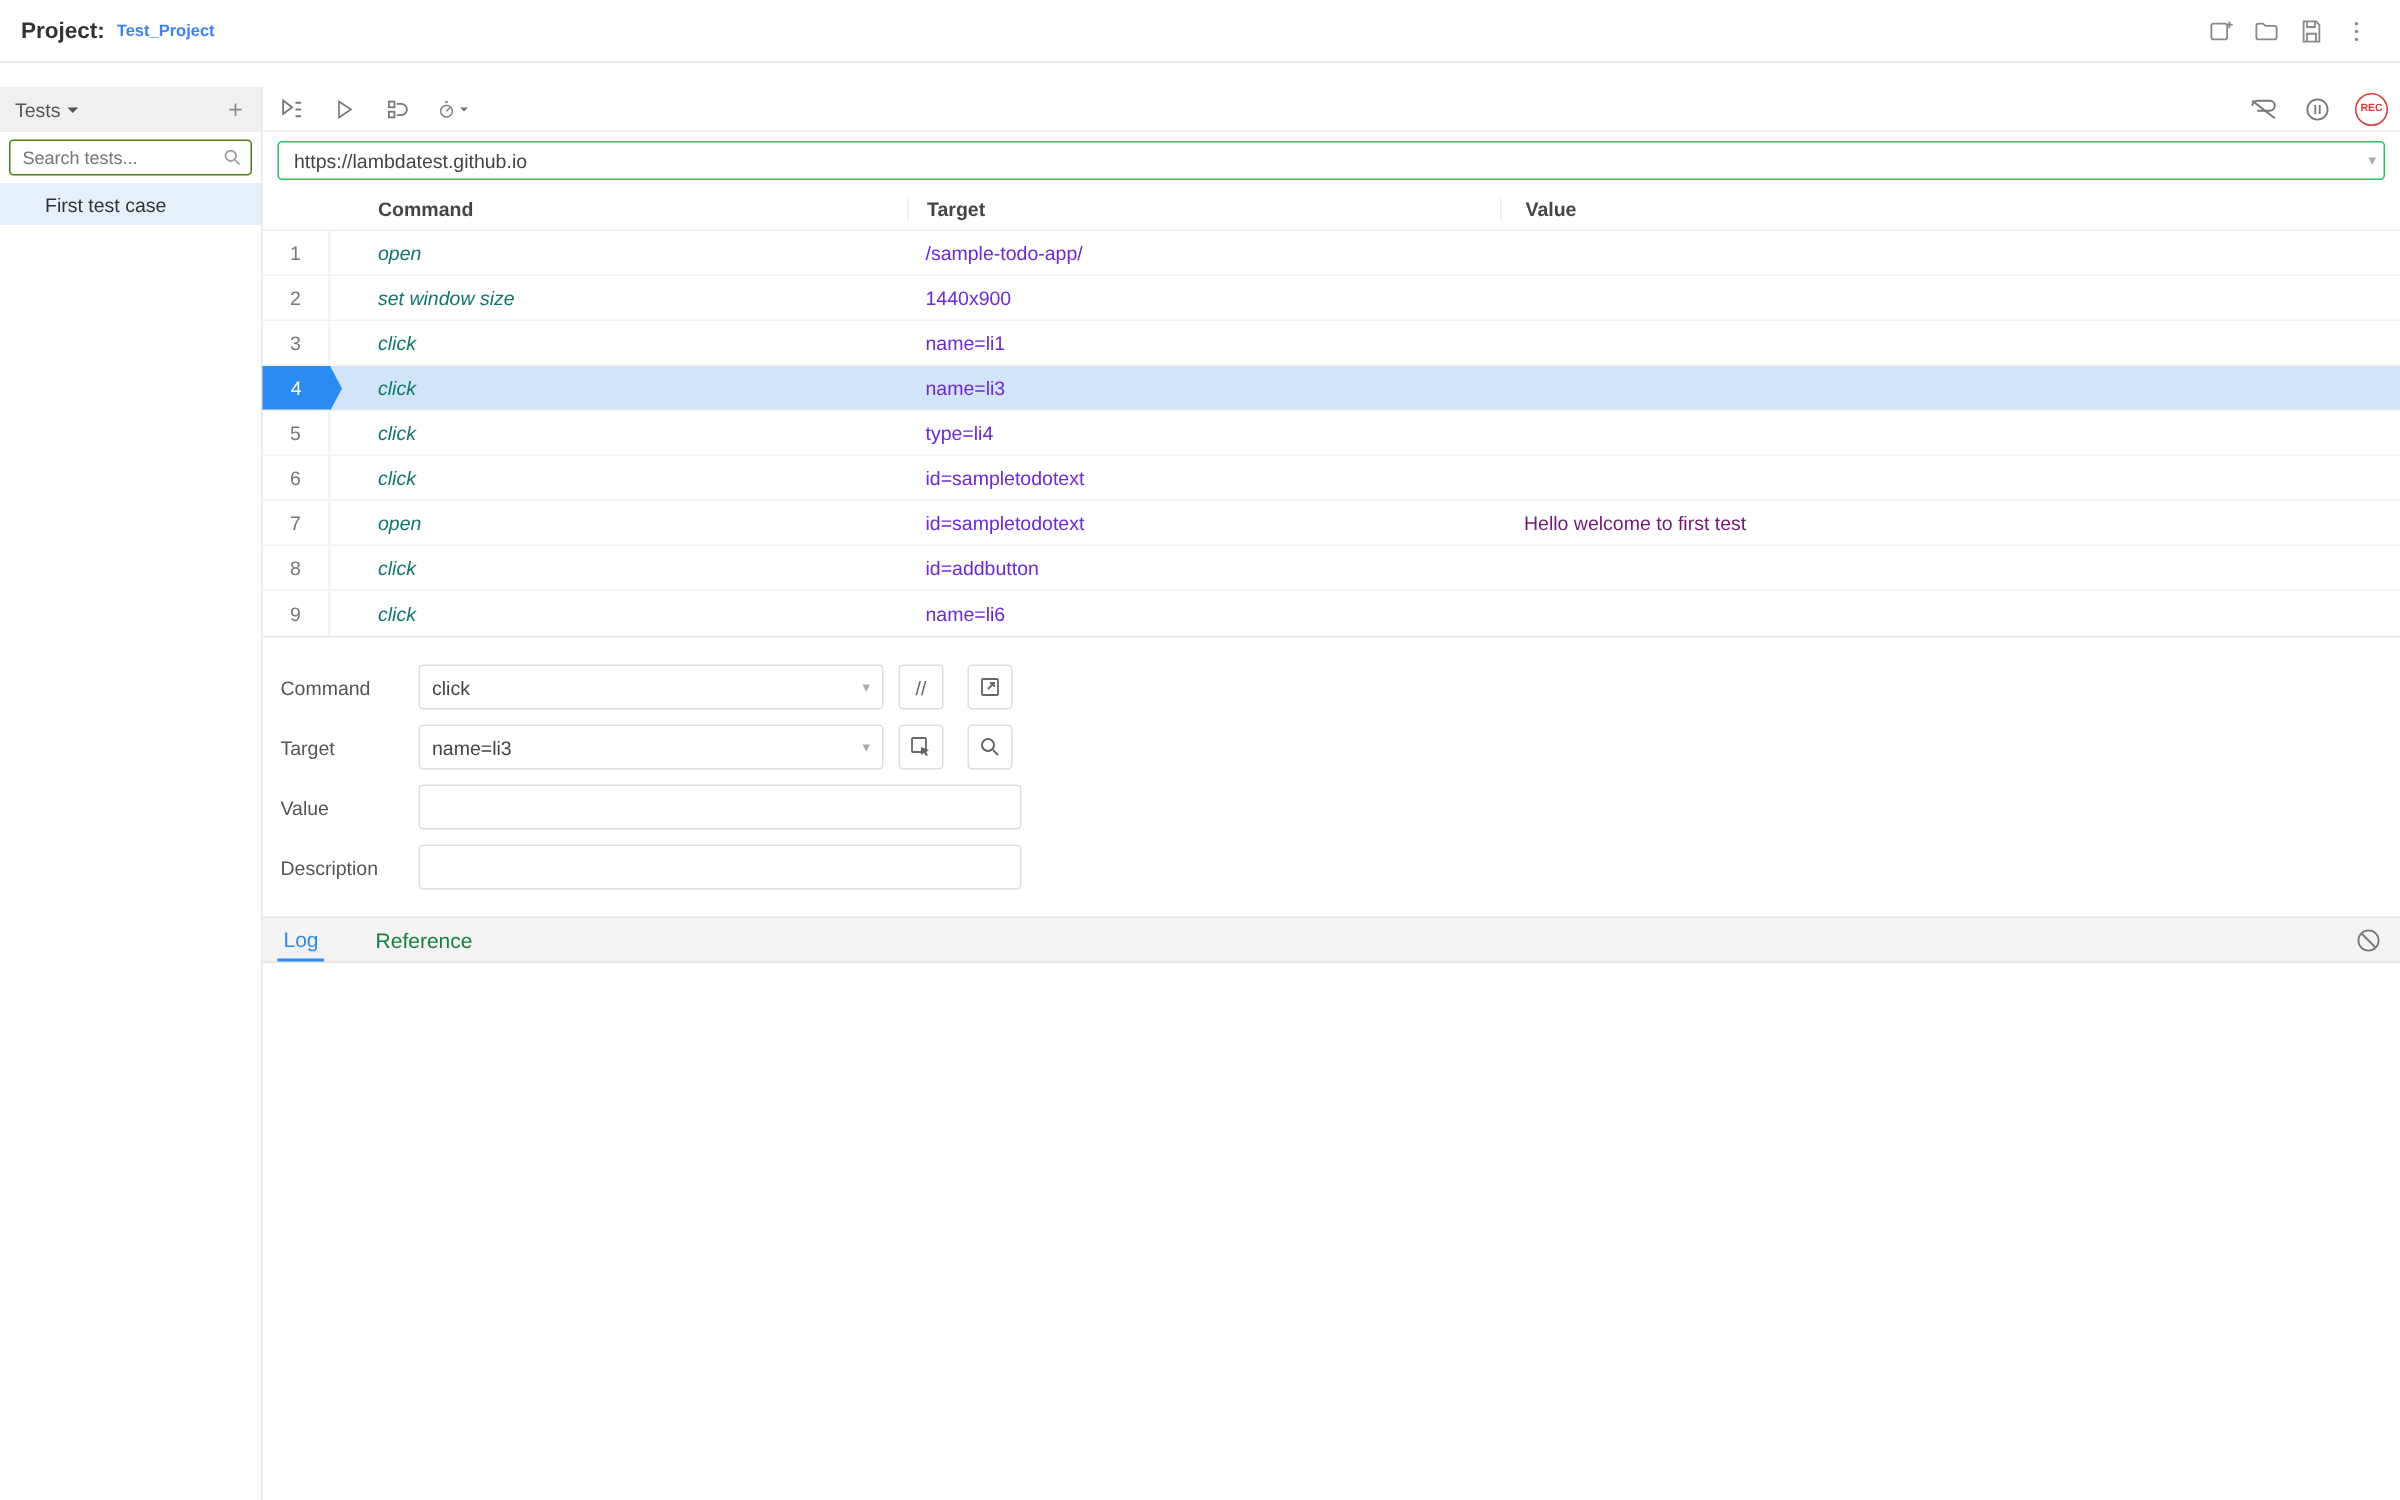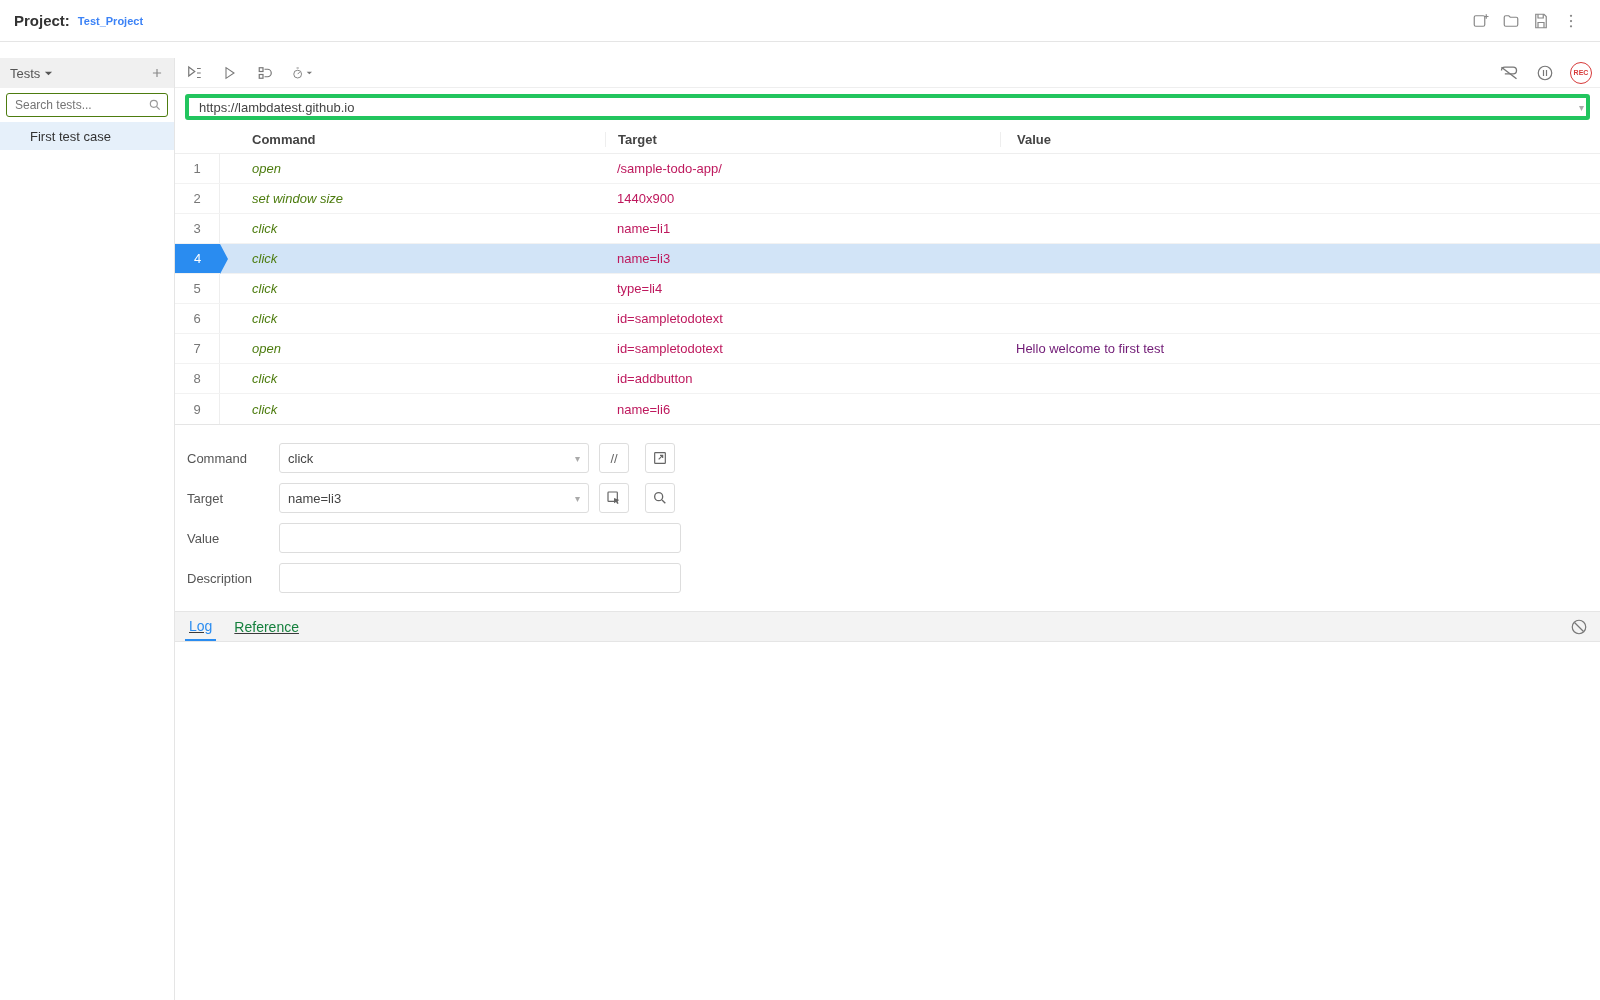--- a/index.html
+++ b/index.html
@@ -28,48 +28,48 @@
 
   .toolbar { height: 30px; display: flex; align-items: center; padding: 0 8px; gap: 10px; border-bottom: 1px solid #eee; }
   .toolbar .t-left { display: flex; align-items: center; gap: 14px; }
   .toolbar .t-right { display: flex; align-items: center; gap: 14px; }
   .toolbar .spacer { flex: 1; }
   .tb-icon { width: 22px; height: 22px; display: flex; align-items: center; justify-content: center; color: #777; cursor: pointer; }
   .rec { color: #d73a3a; border: 1.5px solid #d73a3a; border-radius: 50%; width: 22px; height: 22px; font-size: 7px; font-weight: 700; display: flex; align-items: center; justify-content: center; }
   .drop { display: flex; align-items: center; gap: 2px; }
 
   .url-row { padding: 6px 10px 6px 10px; }
-  .url-input { width: 100%; height: 26px; border: 4px solid #22c55e; border-radius: 3px; padding: 0 24px 0 10px; font-size: 13px; color: #444; position: relative; display:flex; align-items:center;}
+  .url-input { width: 100%; height: 26px; border: 1px solid #22c55e; border-radius: 3px; padding: 0 24px 0 10px; font-size: 13px; color: #444; position: relative; display:flex; align-items:center;}
   .url-caret { position: absolute; right: 16px; top: 50%; transform: translateY(-50%); color: #aaa; font-size: 10px;}
 
   .grid-hdr { display: flex; height: 28px; align-items: center; border-bottom: 1px solid #eee; }
   .gutter { width: 45px; border-right: 1px solid #eee; }
   .col-cmd { width: 385px; padding-left: 32px; font-weight: 600; color: #444; }
   .col-tgt { width: 395px; padding-left: 12px; font-weight: 600; color: #444; border-left: 1px solid #eee; }
   .col-val { flex: 1; padding-left: 16px; font-weight: 600; color: #444; border-left: 1px solid #eee; }
 
   .rows { border-bottom: 1px solid #e5e5e5; position: relative; }
   .row { display: flex; height: 30px; align-items: center; border-bottom: 1px solid #f2f2f2; }
   .row:last-child { border-bottom: none; }
   .row .num { width: 45px; text-align: center; color: #777; border-right: 1px solid #eee; height: 100%; display:flex; align-items:center; justify-content:center; }
-  .row .cmd { width: 385px; padding-left: 32px; font-style: italic; color: #4d7c0f; }
-  .row .tgt { width: 395px; padding-left: 12px; color: #be185d; }
+  .row .cmd { width: 385px; padding-left: 32px; font-style: italic; color: #0f766e; }
+  .row .tgt { width: 395px; padding-left: 12px; color: #6d28d9; }
   .row .val { flex: 1; padding-left: 16px; color: #701a75; }
   .row.selected { background: #d2e4f7; }
   .row.selected .num { background: #2a8cf0; color: #fff; position: relative; border-right: none; }
   .row.selected .num::after { content: ""; position: absolute; right: -8px; top: 50%; transform: translateY(-50%); border-left: 8px solid #2a8cf0; border-top: 15px solid transparent; border-bottom: 15px solid transparent; }
 
   .form { padding: 18px 10px 18px 12px; display: grid; grid-template-columns: 82px 310px 36px 36px; gap: 10px 10px; align-items: center; border-bottom: 1px solid #e5e5e5;}
   .form .flabel { color: #555; font-size: 13px; }
   .form .fin { height: 30px; border: 1px solid #ddd; border-radius: 3px; padding: 0 26px 0 8px; font-size: 13px; color: #444; display:flex; align-items:center; position:relative;}
   .form .fin .caret { position:absolute; right:8px; color:#aaa; font-size:10px; }
   .sq-btn { width: 30px; height: 30px; border: 1px solid #ddd; border-radius: 3px; display:flex; align-items:center; justify-content:center; color:#666; cursor:pointer; }
   .wide { grid-column: 2 / span 3; }
 
-  .bottom-tabs { height: 30px; display:flex; align-items:center; padding: 0 10px; background:#f3f3f3; border-bottom:1px solid #e5e5e5; gap: 14px; text-decoration: underline; }
+  .bottom-tabs { height: 30px; display:flex; align-items:center; padding: 0 10px; background:#f3f3f3; border-bottom:1px solid #e5e5e5; gap: 30px; }
   .btab { font-size: 14px; color: #15803d; padding: 0 4px; height:100%; display:flex; align-items:center; cursor:pointer; }
   .btab.active { color: #2a8cf0; border-bottom: 2px solid #2a8cf0; }
   .bottom-tabs .spacer { flex:1; }
   .log-area { flex:1; }
   svg { display:block; }
 </style>
 </head>
 <body>
 
 <div class="app">

